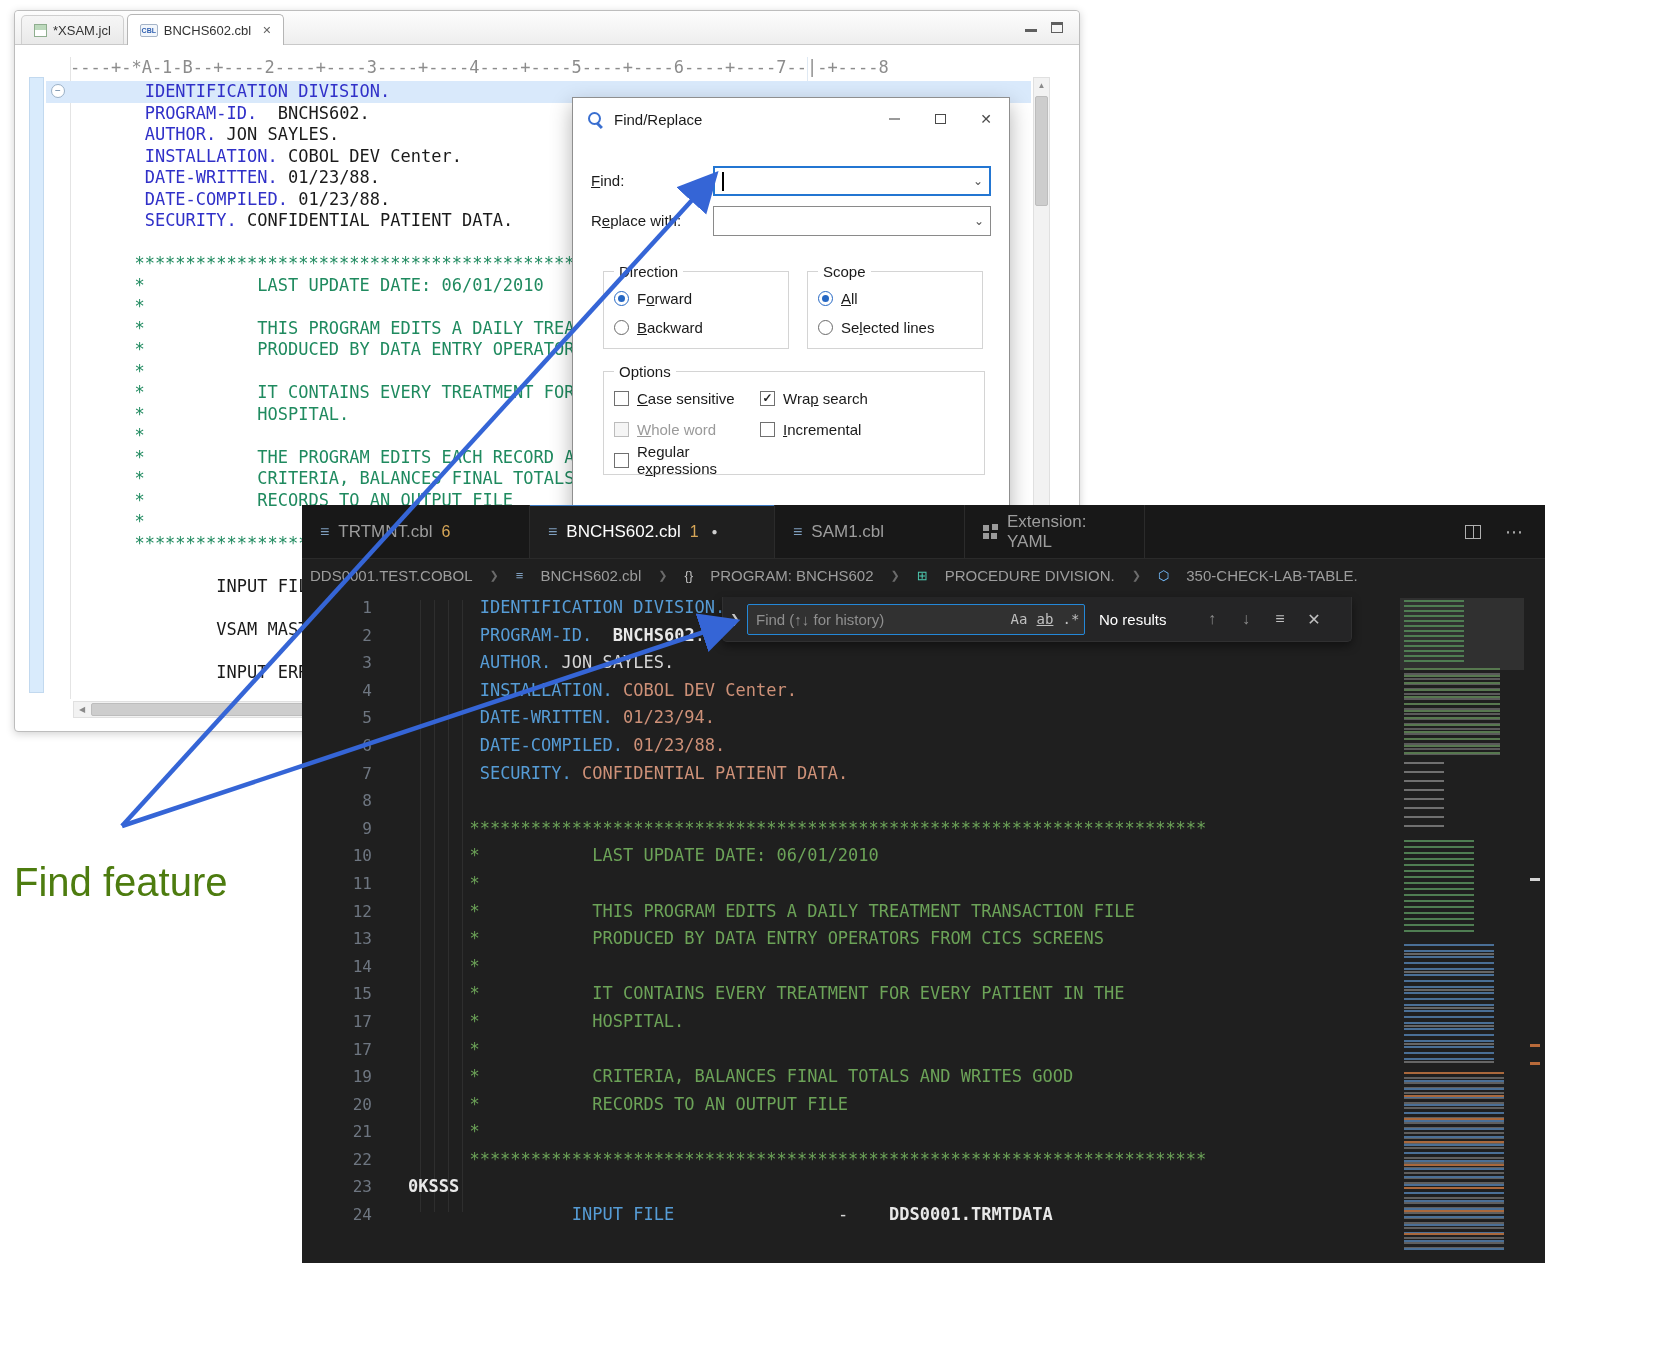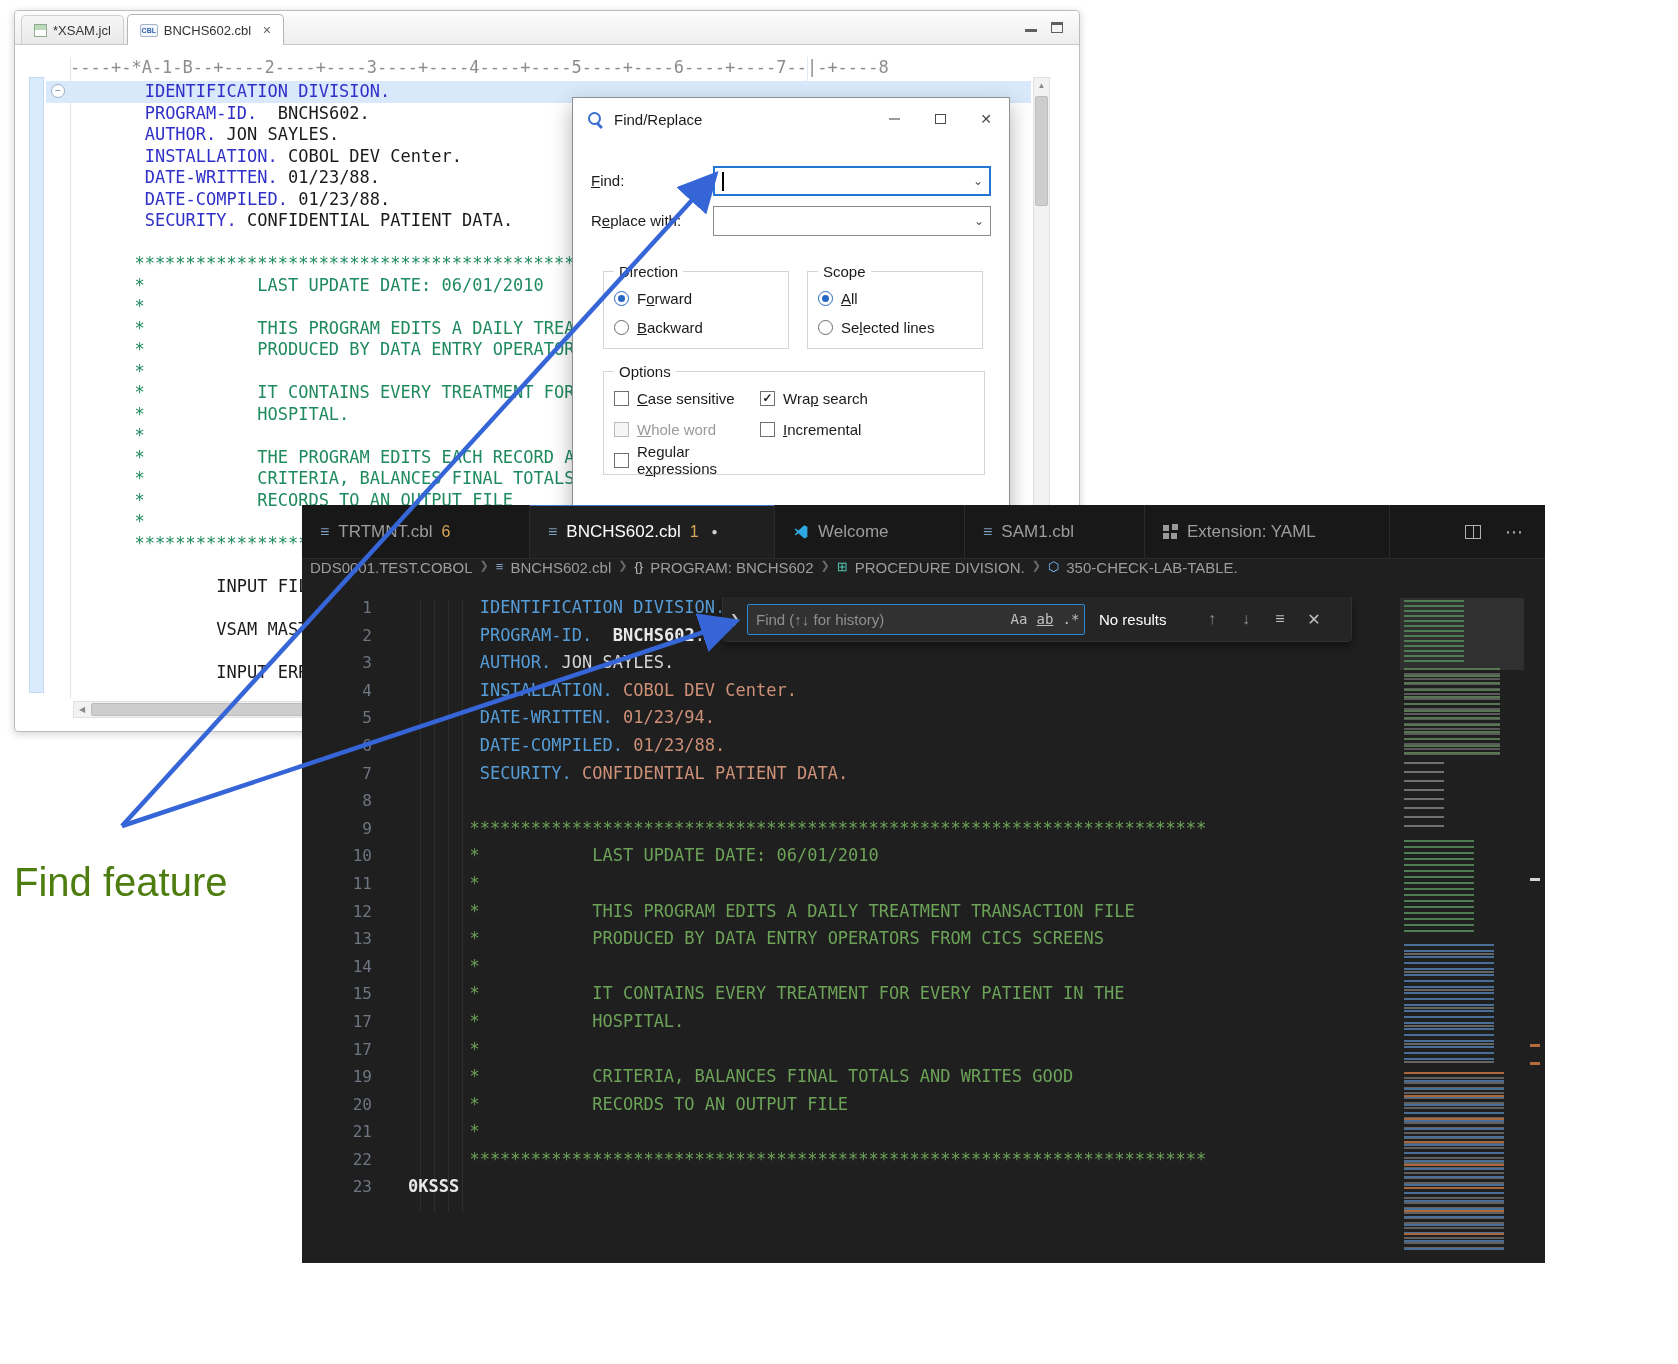--- a/index.html
+++ b/index.html
@@ -124,21 +124,21 @@
   .extico { width:15px; height:15px; flex:none;
     background-image:linear-gradient(#9a9a9a,#9a9a9a),linear-gradient(#9a9a9a,#9a9a9a),linear-gradient(#9a9a9a,#9a9a9a),linear-gradient(#9a9a9a,#9a9a9a);
     background-position:0 1px, 0 9px, 8px 9px, 9px 0;
     background-size:6px 6px; background-repeat:no-repeat; }
   .v-actions { margin-left:auto; display:flex; align-items:center; gap:24px; padding-right:22px; }
   .v-split { width:16px; height:14px; border:1px solid #b0b0b0; position:relative; }
   .v-split::after { content:''; position:absolute; top:0; bottom:0; left:50%; width:1px; background:#b0b0b0; }
   .v-more { color:#b0b0b0; font-size:18px; }
 
   .v-breadcrumbs { position:absolute; left:0; right:0; top:54px; height:33px; display:flex;
-    padding-left:8px; gap:7px; font-size:15px; color:#9d9d9d; background:#1f1f1f; white-space:nowrap; overflow:hidden; }
+    align-items:center; padding-left:8px; gap:17px; font-size:15px; color:#9d9d9d; background:#1f1f1f; white-space:nowrap; overflow:hidden; }
   .bc-sep { color:#6b6b6b; font-size:11px; }
   .bc-ico { font-size:13px; }
   .ic-1 { color:#7f9fbf; } .ic-2 { color:#c0c0c0; } .ic-3 { color:#4ec9b0; } .ic-4 { color:#75beff; }
 
   .v-editor { position:absolute; left:0; right:0; top:87px; bottom:0; background:#1f1f1f; }
   .v-guides i { position:absolute; top:8px; height:612px; width:1px; background:rgba(255,255,255,.07); }
   .v-guides i:nth-child(1){ left:118px; } .v-guides i:nth-child(2){ left:132px; }
   .v-guides i:nth-child(3){ left:146px; } .v-guides i:nth-child(4){ left:160px; }
   .v-lines { position:absolute; left:0; top:2px; font:17px/27.6px "DejaVu Sans Mono",monospace; }
   .v-line { display:flex; height:27.6px; }
@@ -323,26 +323,20 @@
           <span class="vlabel">TRTMNT.cbl</span>
           <span class="vbadge">6</span>
         </div>
         <div class="vtab active">
           <span class="fico">≡</span>
           <span class="vlabel">BNCHS602.cbl</span>
           <span class="vbadge">1</span>
           <span class="vdot">●</span>
         </div>
         <div class="vtab">
-          <svg width="16" height="16" viewBox="0 0 16 16">
-            <path fill="#2fa8e0" d="M11.2 1.2 5.4 6.6 2.8 4.6 1.6 5.2 4.2 7.9 1.6 10.6 2.8 11.2 5.4 9.2 11.2 14.6 14.4 13.1 14.4 2.7 Z"></path>
-          </svg>
-          <span class="vlabel">Welcome</span>
-        </div>
-        <div class="vtab">
           <span class="fico">≡</span>
           <span class="vlabel">SAM1.cbl</span>
         </div>
         <div class="vtab">
           <span class="extico"></span>
           <span class="vlabel">Extension: YAML</span>
         </div>
       </div>
     <div class="v-actions">
       <span class="v-split"></span>
@@ -455,20 +449,24 @@
           <span class="v-text"><span class="c-g">      *</span></span>
         </div>
         <div class="v-line">
           <span class="v-num">22</span>
           <span class="v-text"><span class="c-g">      ************************************************************************</span></span>
         </div>
         <div class="v-line">
           <span class="v-num">23</span>
           <span class="v-text"><span class="c-wb">0KSSS</span></span>
         </div>
+        <div class="v-line">
+          <span class="v-num">24</span>
+          <span class="v-text"><span class="c-w">                </span><span class="c-k">INPUT FILE</span><span class="c-w">                -    </span><span class="c-wb">DDS0001.TRMTDATA</span></span>
+        </div>
       </div>
 
     <div class="v-minimap">
       <div class="mm-viewport"></div>
       <div class="mm mm-b1"></div>
         <div class="mm mm-b2"></div>
         <div class="mm mm-b3"></div>
       <div class="mm mm-b4"></div>
         <div class="mm mm-b5"></div>
         <div class="mm mm-b6"></div>

